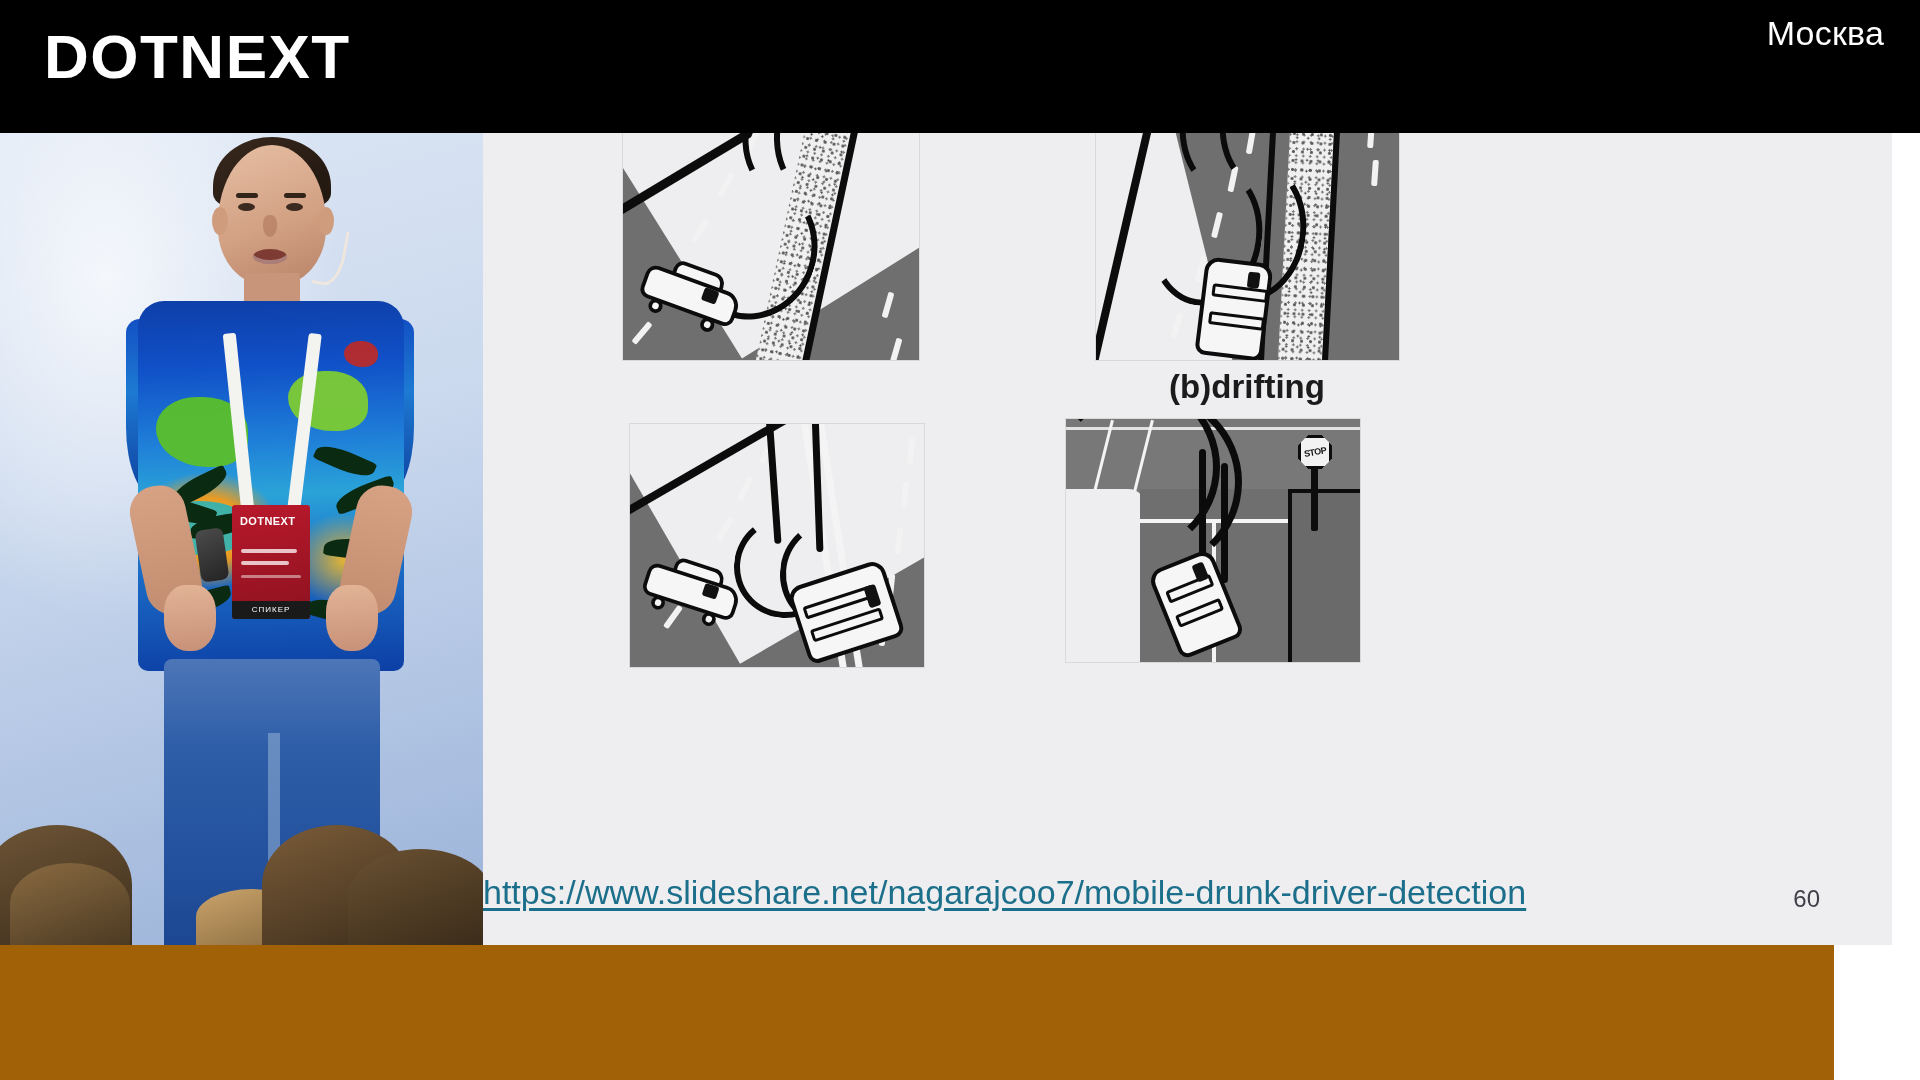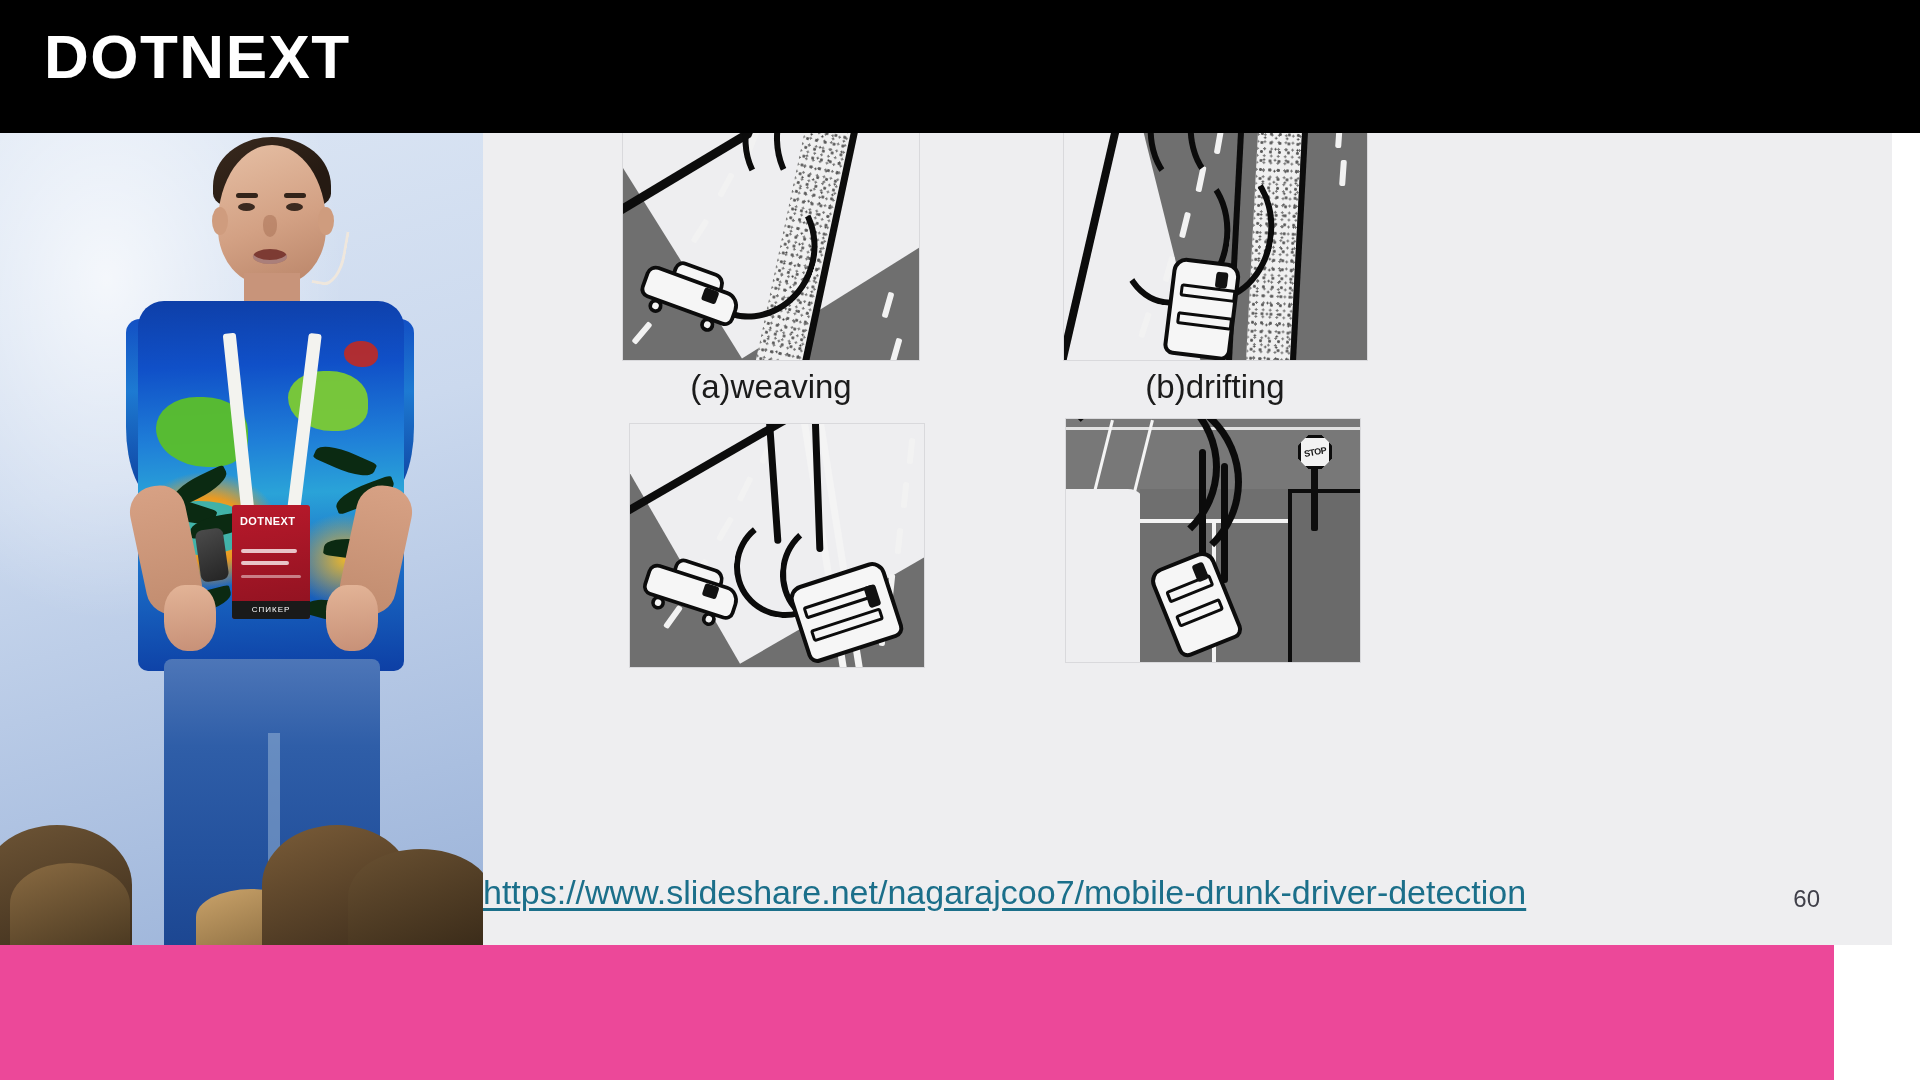--- a/index.html
+++ b/index.html
@@ -9,21 +9,21 @@
     width: 1920px;
     height: 1080px;
     overflow: hidden;
     font-family: "Liberation Sans", sans-serif;
   }
 
   #stage {
     position: relative;
     width: 1834px;
     height: 1080px;
-    background: #ec4899;
+    background: #a16207;
   }
 
   
   #header {
     position: absolute;
     left: 0; top: 0;
     width: 1920px;
     height: 133px;
     background: #000000;
     overflow: hidden;
@@ -334,21 +334,21 @@
     text-align: center;
     font-size: 33px;
     color: #1b1b1b;
     font-family: "Liberation Sans", sans-serif;
     line-height: 1.1;
     white-space: nowrap;
   }
 
   
   #cell-a { left: 88px;  top: -20px; width: 400px; }
-  #cell-b { left: 532px; top: -20px; width: 400px; }
+  #cell-b { left: 564px; top: -20px; width: 400px; font-weight: bold; }
   #cell-c { left: 94px;  top: 290px; width: 400px; }
   #cell-d { left: 530px; top: 285px; width: 400px; }
 
   #cell-a .fig-box { width: 298px; height: 248px; margin: 0 auto; }
   #cell-b .fig-box { width: 305px; height: 248px; margin: 0 auto; }
   #cell-c .fig-box { width: 296px; height: 245px; margin: 0 auto; }
   #cell-d .fig-box { width: 296px; height: 245px; margin: 0 auto; }
 
   
   .asphalt { position: absolute; background: #6f6f6f; }
@@ -506,20 +506,21 @@
   }
 </style>
 </head>
 <body>
 
 <div id="stage">
 
   <div id="header">
     <div id="brand-logo">DOTNEXT</div>
     <div id="header-right">
+      <div id="header-city">Москва</div>
     </div>
   </div>
 
   <div id="video-panel">
     <div class="wall"></div>
 
     <div id="speaker">
       <div class="hair"></div>
       <div class="head"></div>
       <div class="ear-l"></div>
@@ -605,21 +606,20 @@
           <div class="trace" style="left:152px; top:-58px; width:120px; height:140px; border-color:#0b0b0b transparent transparent #0b0b0b; transform:rotate(18deg);"></div>
 
           <div class="car" style="left:16px; top:150px; transform:rotate(20deg) scale(0.95);">
             <div class="car-roof"></div>
             <div class="car-body"></div>
             <div class="car-window"></div>
             <div class="wheel w1"></div>
             <div class="wheel w2"></div>
           </div>
         </div>
-        <div class="fig-caption">(a)weaving</div>
       </div>
 
       <div class="fig-cell" id="cell-b">
         <div class="fig-box">
           <div class="asphalt" style="left:-130px; top:-20px; width:200px; height:330px; background:#eeeef0; transform:rotate(-14deg); transform-origin:100% 0;"></div>
           <div class="edge-dark" style="left:56px; top:-20px; width:8px; height:340px; transform:rotate(13deg); transform-origin:50% 0;"></div>
           <div class="gravel" style="left:196px; top:-20px; width:44px; height:340px; transform:rotate(3deg); transform-origin:50% 0;"></div>
           <div class="edge-dark" style="left:176px; top:-20px; width:6px; height:340px; transform:rotate(3deg); transform-origin:50% 0;"></div>
           <div class="edge-dark" style="left:240px; top:-20px; width:6px; height:340px; transform:rotate(3deg); transform-origin:50% 0;"></div>
 

